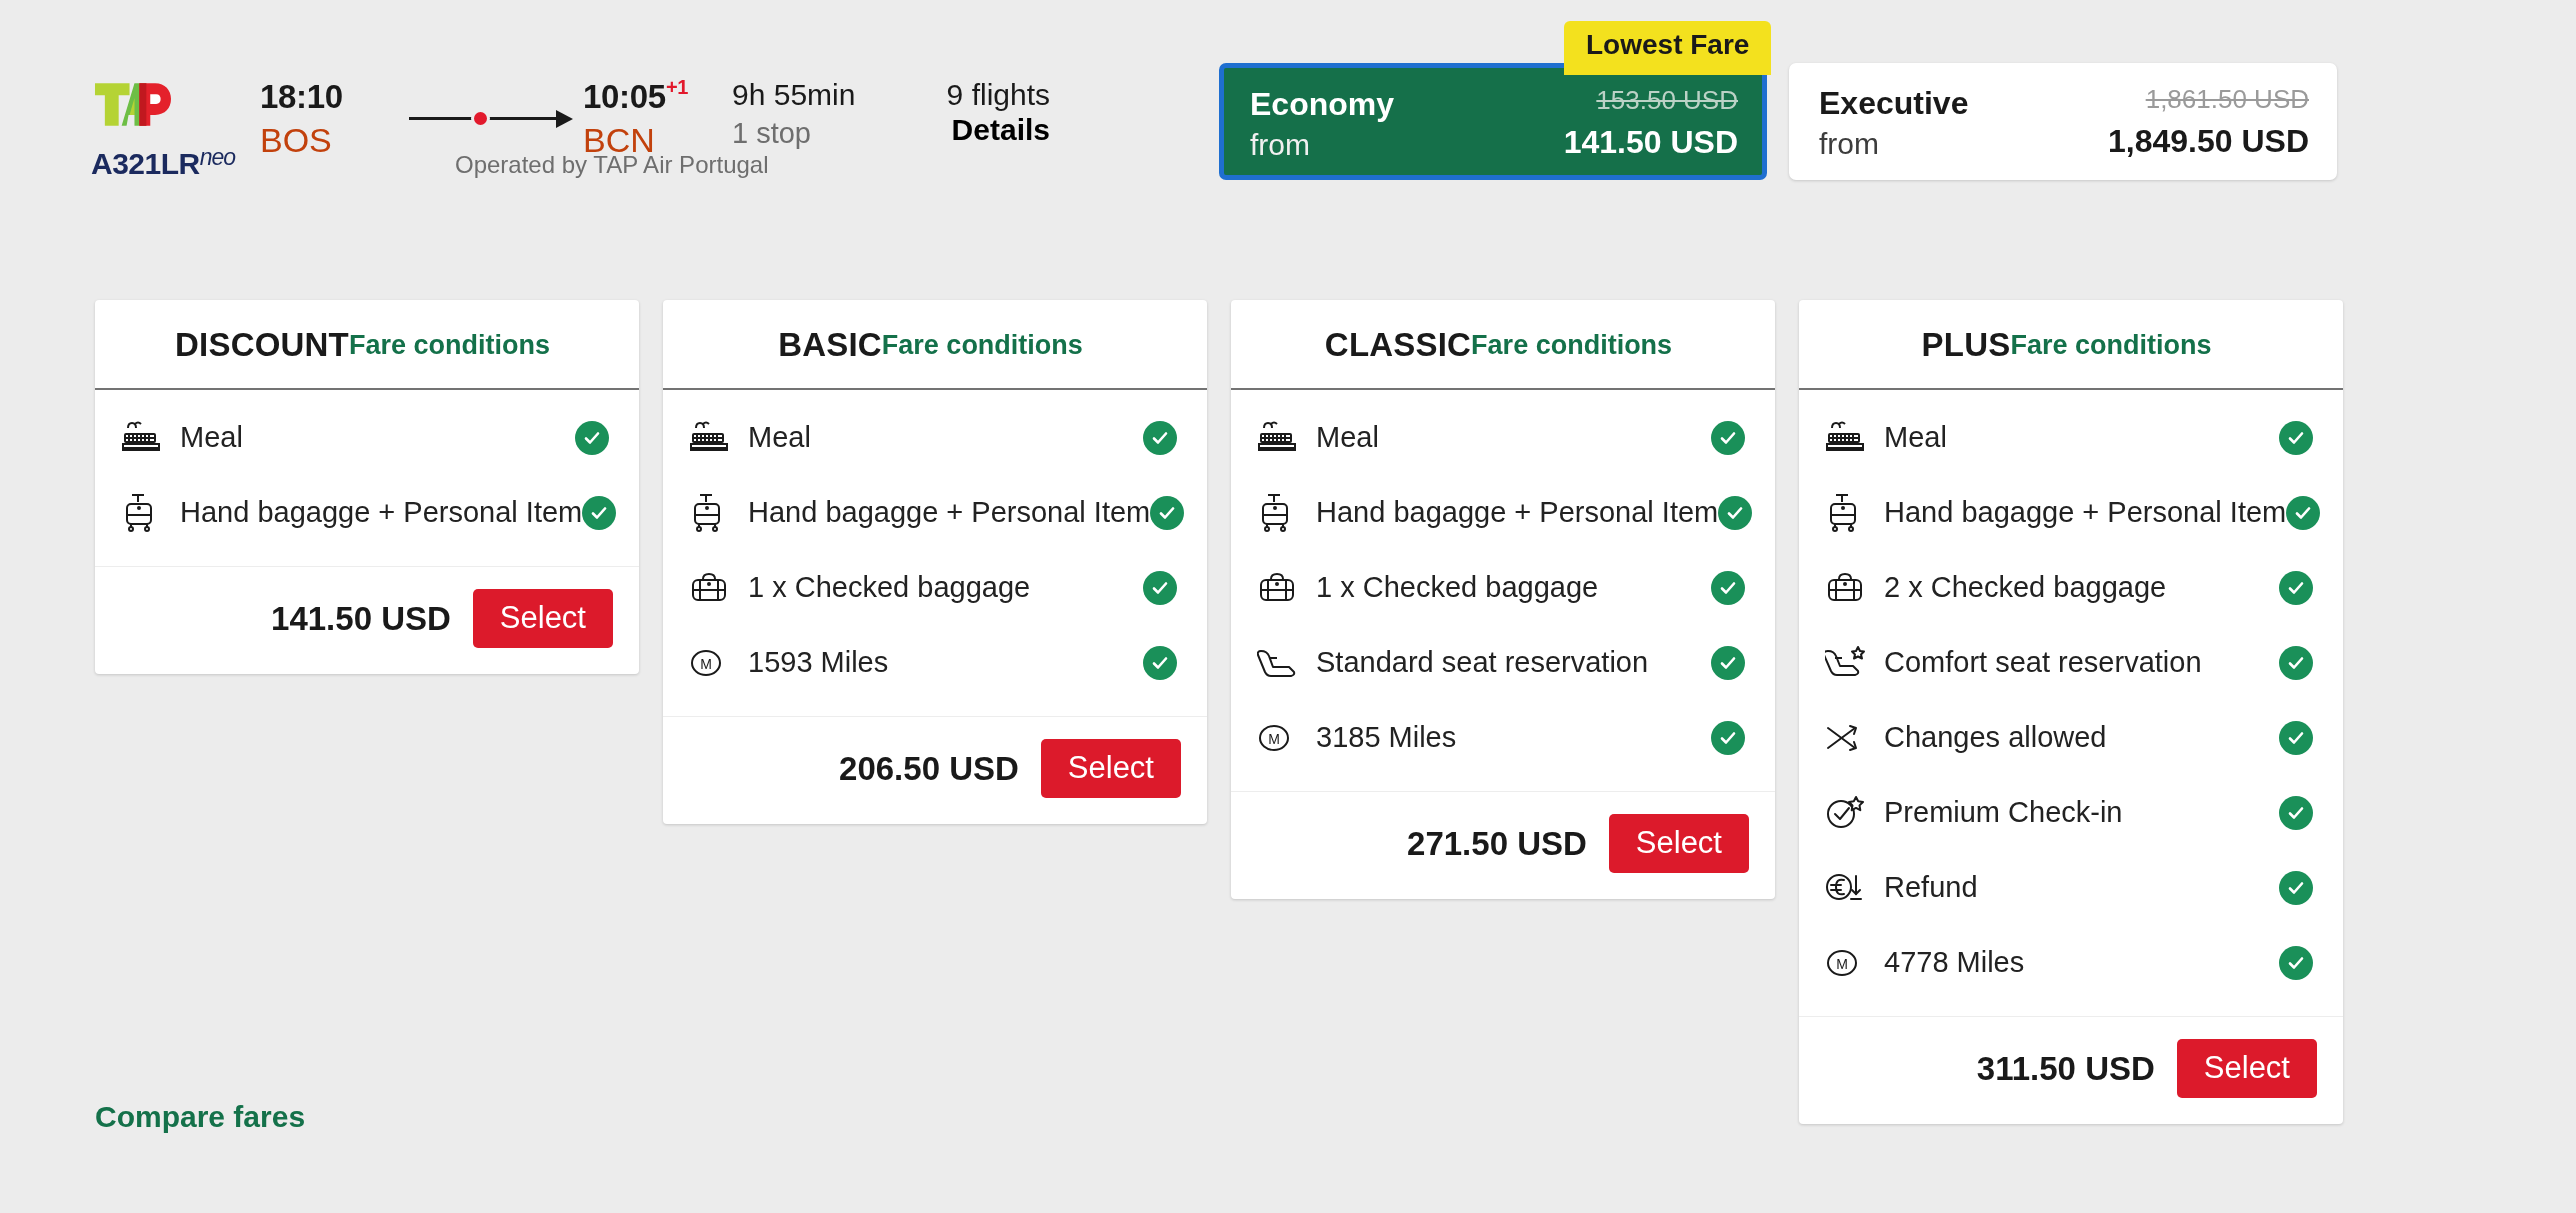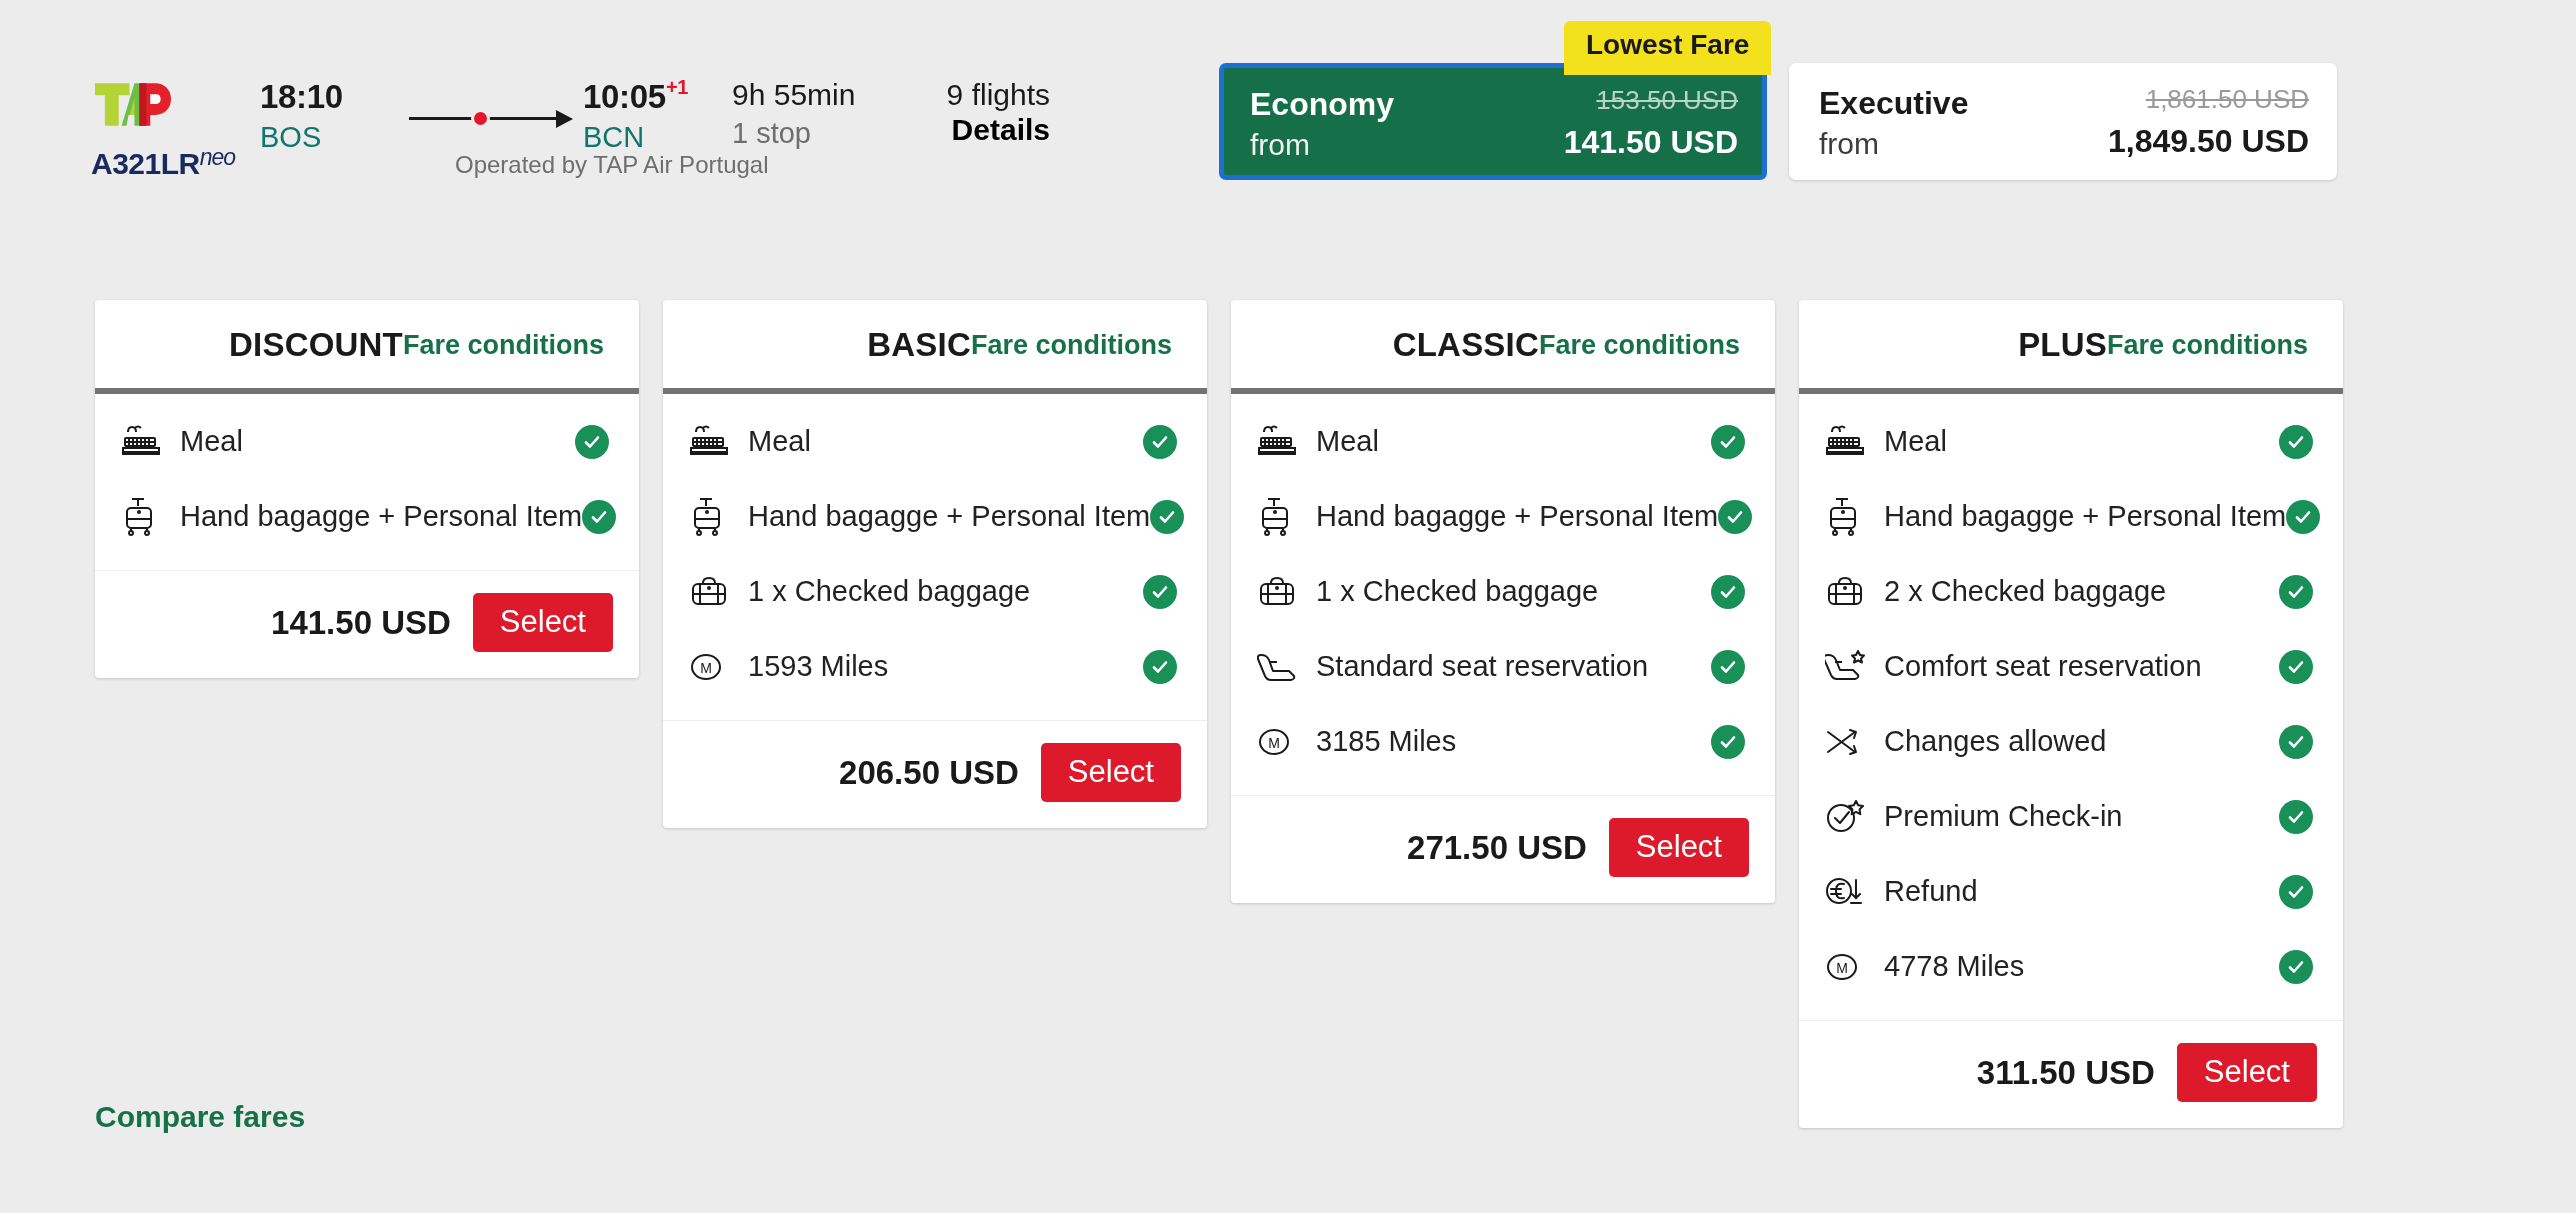--- a/index.html
+++ b/index.html
@@ -29,21 +29,21 @@
     letter-spacing: -0.5px; white-space: nowrap;
   }
   .plane-neo {
     font-style: italic; font-size: 23px; font-weight: normal;
     position: relative; top: -9px; letter-spacing: -1px;
   }
 
   .time-block { width: 149px; padding-top: 18px; }
   .time-main { font-size: 33px; font-weight: bold; color: #1A1A1A; letter-spacing: -0.3px; white-space: nowrap; }
   .time-main .plus1 { font-size: 20px; color: #E2192C; font-weight: bold; vertical-align: super; position: relative; top: -2px; }
-  .time-code { font-size: 29px; color: #0f766e; margin-top: 5px; }
+  .time-code { font-size: 34px; color: #c2410c; margin-top: 5px; }
 
   .route-block { width: 174px; padding-top: 48px; position: relative; }
   .route-line { position: relative; height: 20px; width: 164px; }
   .route-line .bar { position: absolute; left: 0; top: 9px; height: 3px; width: 147px; background: #1A1A1A; }
   .route-line .arrow {
     position: absolute; right: 0; top: 2px;
     width: 0; height: 0;
     border-top: 9px solid transparent;
     border-bottom: 9px solid transparent;
     border-left: 17px solid #1A1A1A;
@@ -120,23 +120,23 @@
     gap: 24px;
   }
   .fare-card {
     width: 544px;
     background: #FFFFFF;
     border-radius: 4px;
     box-shadow: 0 1px 3px rgba(0,0,0,0.17);
     align-self: flex-start;
   }
   .fare-head {
-    display: flex; justify-content: flex-end; align-items: center;
+    display: flex; justify-content: center; align-items: center;
     padding: 26px 35px 24px 26px;
-    border-bottom: 6px solid #737373;
+    border-bottom: 2px solid #737373;
   }
   .fare-title { font-size: 33px; font-weight: bold; color: #1A1A1A; letter-spacing: 0.2px; }
   .fare-conditions { font-size: 27px; font-weight: bold; color: #14714A; cursor: pointer; }
 
   .fare-features { padding: 10px 30px 16px 26px; }
   .feature-row {
     display: flex; align-items: center;
     height: 75px;
   }
   .feature-icon {

